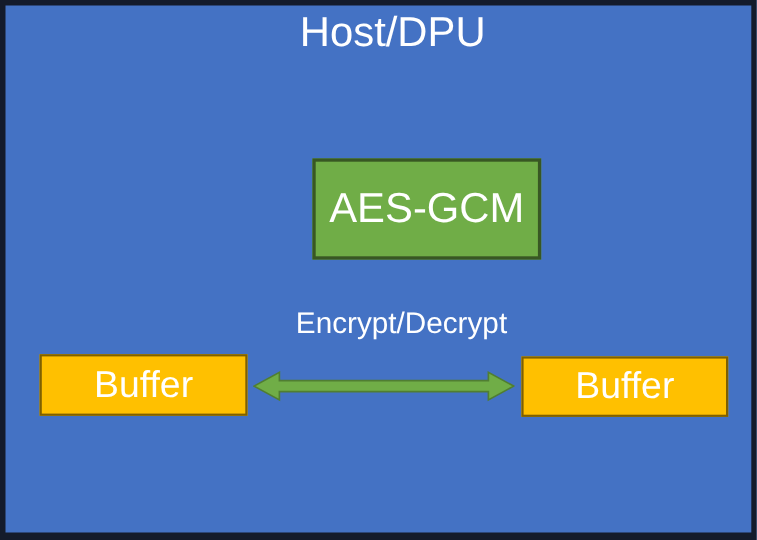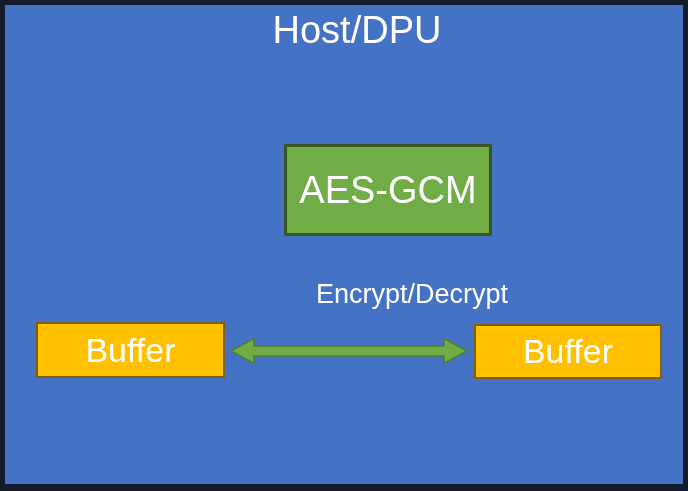--- a/index.html
+++ b/index.html
@@ -49,21 +49,20 @@
     white-space: nowrap;
   }
   .arrow-label {
     position: absolute;
     left: 360px;
     top: 274px;
     transform: translateX(-50%);
     color: var(--text, #ffffff);
     font-size: 27px;
     white-space: nowrap;
-    margin-left: 47px;
   }
   .buffer-box {
     position: absolute;
     box-sizing: border-box;
     background: var(--buffer-fill, #FFC000);
     border: 2px solid var(--buffer-border, #7F6000);
     display: flex;
     align-items: center;
     justify-content: center;
     text-align: center;

